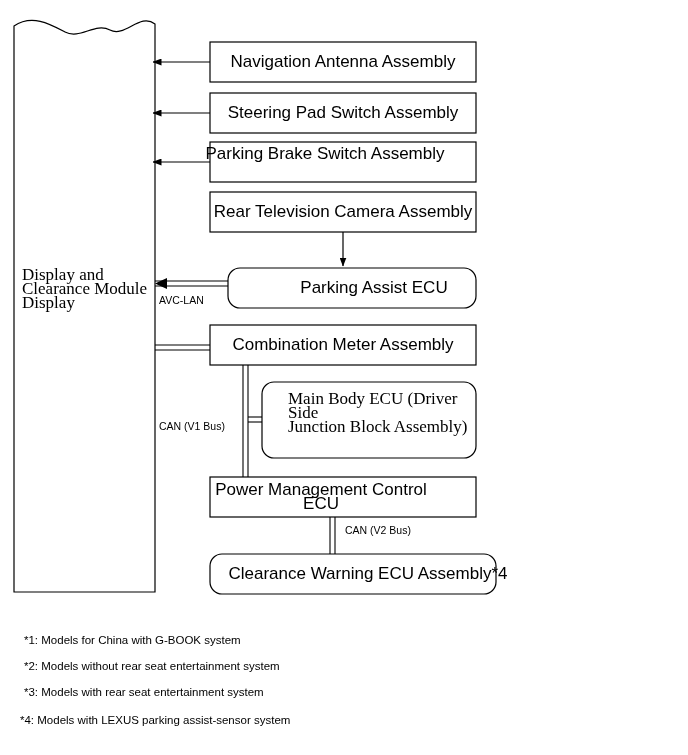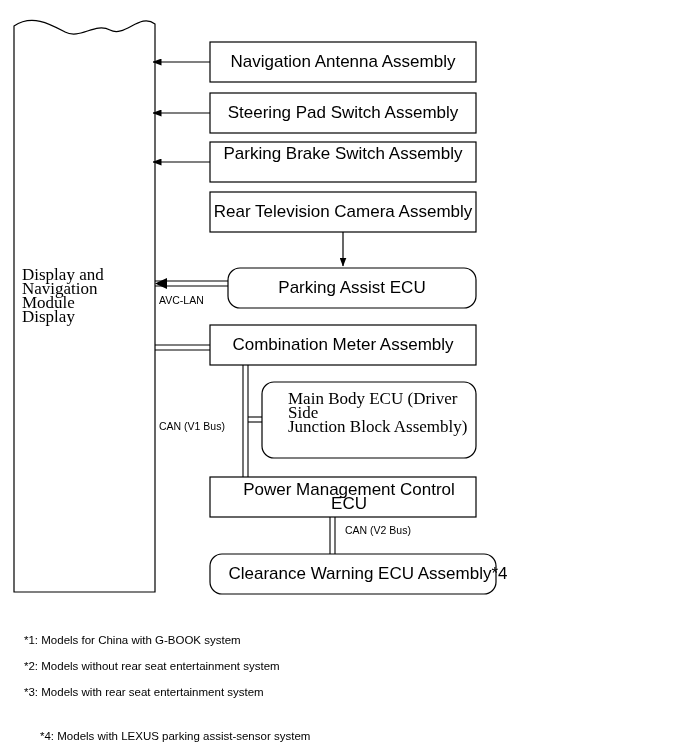--- a/index.html
+++ b/index.html
@@ -106,47 +106,47 @@
   </g>
 
   <g>
     <line x1="330" y1="517" x2="330" y2="554" stroke="#000" stroke-width="1.1"></line>
     <line x1="335" y1="517" x2="335" y2="554" stroke="#000" stroke-width="1.1"></line>
   </g>
 </svg>
 
 <div class="node-label left" style="left:22px; top:268px; width:130px; height:56px; display:block;">
   <div>Display and</div>
-  <div>Navigation Module</div>
+  <div>Clearance Module</div>
   <div>Display</div>
 </div>
 
 <div class="node-label" style="left:210px; top:42px; width:266px; height:40px;">Navigation Antenna Assembly</div>
 
 <div class="node-label" style="left:210px; top:93px; width:266px; height:40px;">Steering Pad Switch Assembly</div>
 
-<div class="node-label" style="left:210px; top:142px; width:266px; height:24px;">Parking Brake Switch Assembly</div>
+<div class="node-label" style="left:192px; top:142px; width:266px; height:24px;">Parking Brake Switch Assembly</div>
 
 <div class="node-label" style="left:210px; top:192px; width:266px; height:40px;">Rear Television Camera Assembly</div>
 
-<div class="node-label" style="left:228px; top:268px; width:248px; height:40px;">Parking Assist ECU</div>
+<div class="node-label" style="left:228px; top:268px; width:248px; height:40px;padding-left:22px;">Parking Assist ECU</div>
 
 <div class="node-label" style="left:210px; top:325px; width:266px; height:40px;">Combination Meter Assembly</div>
 
 <div class="node-label left" style="left:288px; top:392px; width:200px; height:40px; display:block;">
   <div>Main Body ECU (Driver Side</div>
   <div>Junction Block Assembly)</div>
 </div>
 
-<div class="node-label" style="left:210px; top:477px; width:222px; height:40px;margin-left:28px;">Power Management Control ECU</div>
+<div class="node-label" style="left:210px; top:477px; width:222px; height:40px;">Power Management Control ECU</div>
 
 <div class="node-label" style="left:210px; top:554px; width:316px; height:40px;">Clearance Warning ECU Assembly*4</div>
 
 <div class="edge-label" style="left:159px; top:294px;">AVC-LAN</div>
 
 <div class="edge-label" style="left:159px; top:420px;">CAN (V1 Bus)</div>
 
 <div class="edge-label" style="left:345px; top:524px;">CAN (V2 Bus)</div>
 
 <div class="footnote" style="left:24px; top:633px;">*1: Models for China with G-BOOK system</div>
 <div class="footnote" style="left:24px; top:659px;">*2: Models without rear seat entertainment system</div>
 <div class="footnote" style="left:24px; top:685px;">*3: Models with rear seat entertainment system</div>
-<div class="footnote" style="left:40px; top:713px;margin-top:16px;">*4: Models with LEXUS parking assist-sensor system</div>
+<div class="footnote" style="left:20px; top:713px;">*4: Models with LEXUS parking assist-sensor system</div>
 
 </body></html>

